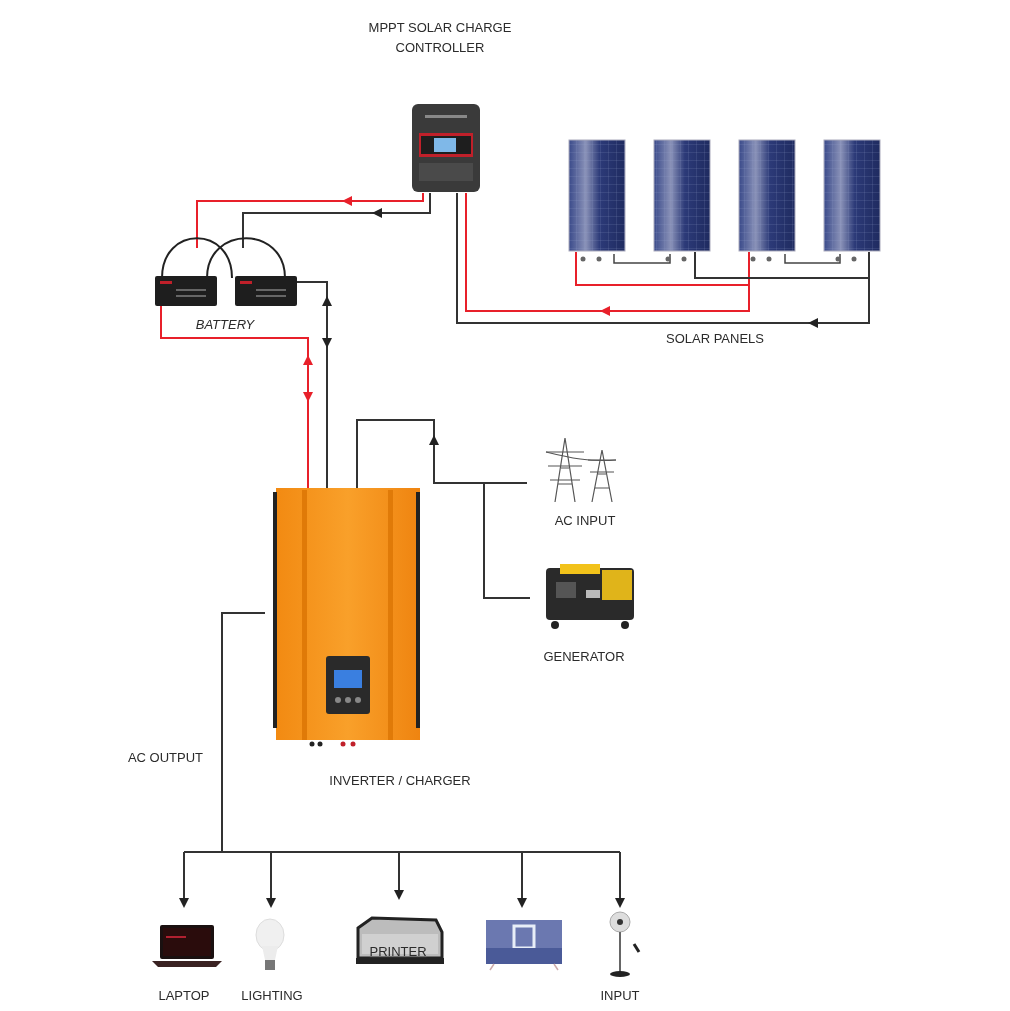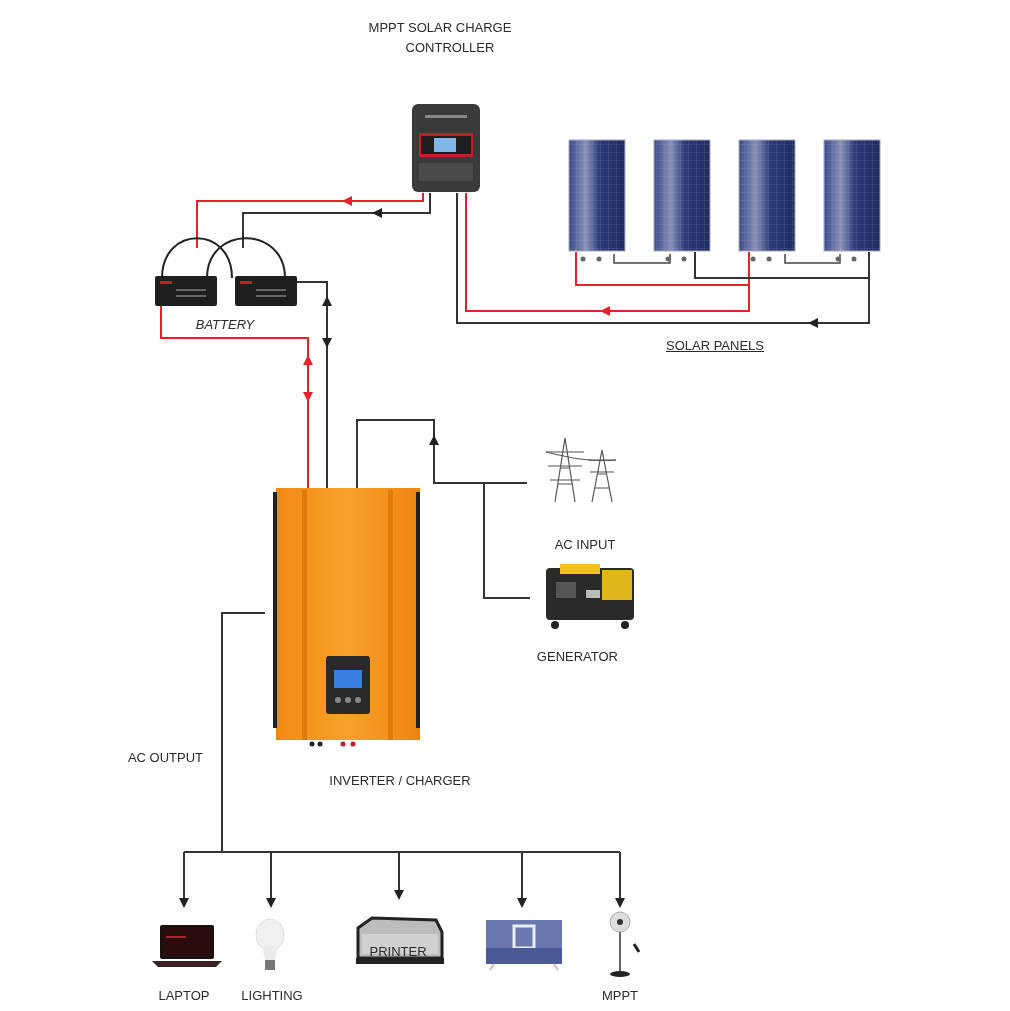--- a/index.html
+++ b/index.html
@@ -187,25 +187,25 @@
   <g>
     <circle cx="620" cy="922" r="10" fill="#ddd" stroke="#aaa"></circle>
     <circle cx="620" cy="922" r="3" fill="#333"></circle>
     <line x1="620" y1="932" x2="620" y2="972" stroke="#666" stroke-width="2"></line>
     <ellipse cx="620" cy="974" rx="10" ry="3" fill="#222"></ellipse>
     <line x1="634" y1="944" x2="639" y2="952" stroke="#222" stroke-width="3"></line>
   </g>
 </svg>
 
 <div class="lbl" style="left:330px;top:18px;width:220px;">MPPT SOLAR CHARGE</div>
-<div class="lbl" style="left:340px;top:38px;width:220px;">CONTROLLER</div>
+<div class="lbl" style="left:330px;top:38px;width:220px;">CONTROLLER</div>
 <div class="lbl" style="left:175px;top:315px;width:100px;font-style:italic;">BATTERY</div>
-<div class="lbl" style="left:640px;top:336px;width:150px;text-decoration:underline;">SOLAR PANELS</div>
-<div class="lbl" style="left:530px;top:511px;width:110px;margin-top:24px;">AC INPUT</div>
-<div class="lbl" style="left:498px;top:647px;width:120px;text-align:right;">GENERATOR</div>
+<div class="lbl" style="left:640px;top:329px;width:150px;">SOLAR PANELS</div>
+<div class="lbl" style="left:530px;top:511px;width:110px;">AC INPUT</div>
+<div class="lbl" style="left:524px;top:647px;width:120px;">GENERATOR</div>
 <div class="lbl" style="left:108px;top:719px;width:115px;margin-top:29px;">AC OUTPUT</div>
 <div class="lbl" style="left:300px;top:771px;width:200px;">INVERTER / CHARGER</div>
 
 <div class="lbl" style="left:144px;top:986px;width:80px;">LAPTOP</div>
 <div class="lbl" style="left:230px;top:986px;width:84px;">LIGHTING</div>
 <div class="lbl" style="left:358px;top:942px;width:80px;text-decoration:underline;">PRINTER</div>
 <div class="lbl" style="left:500px;top:1008px;width:44px;text-align:right;">TV</div>
-<div class="lbl" style="left:590px;top:986px;width:60px;">MPPT</div>
+<div class="lbl" style="left:590px;top:986px;width:60px;">INPUT</div>
 
 </body></html>

